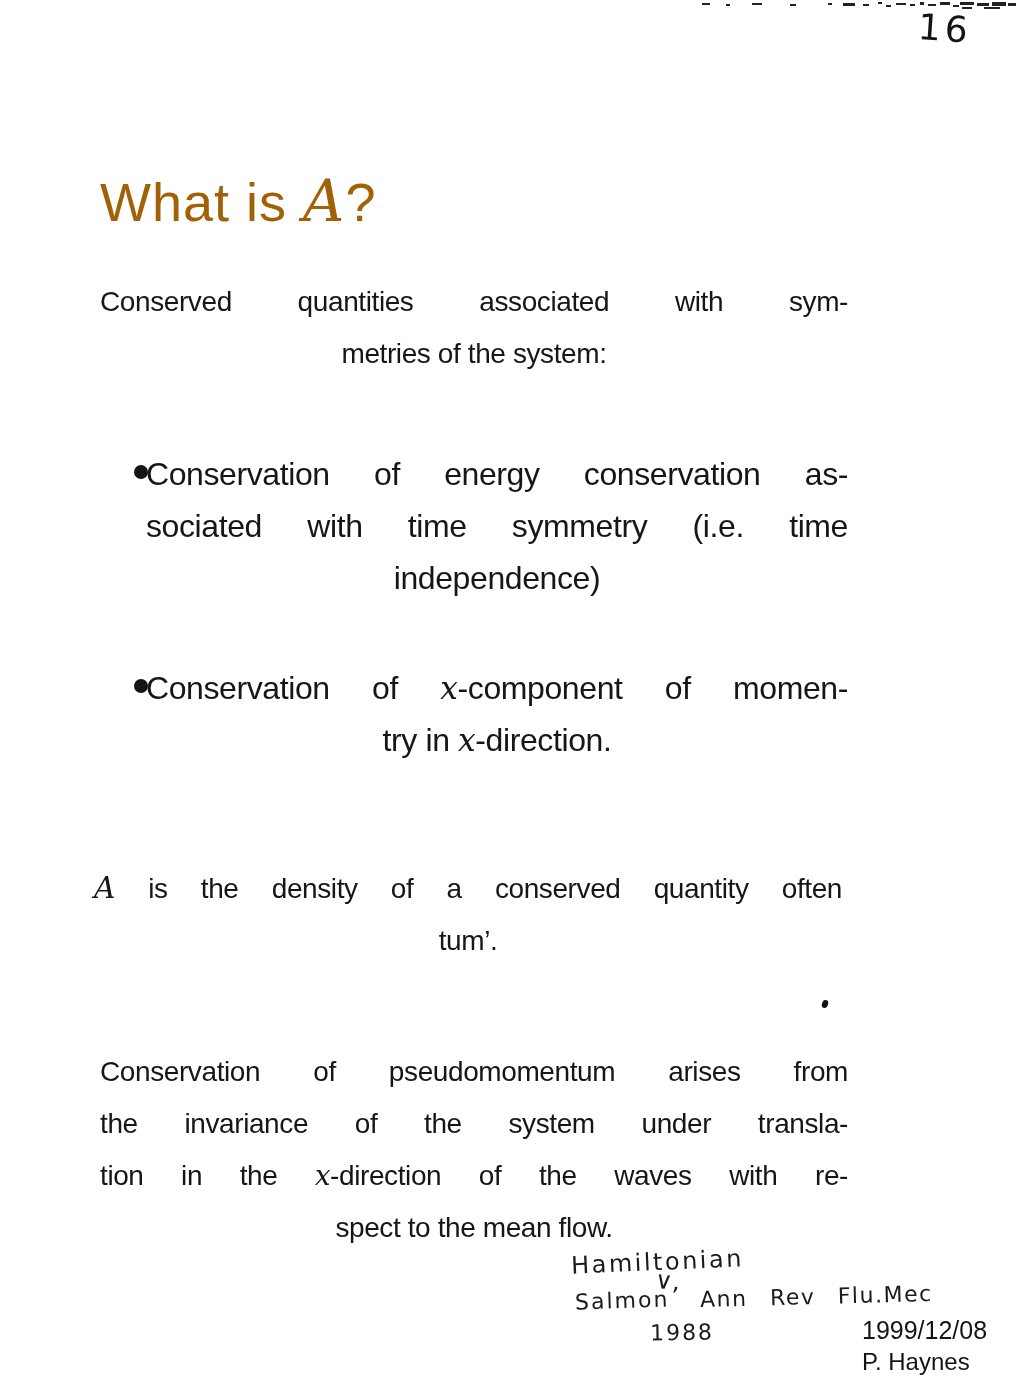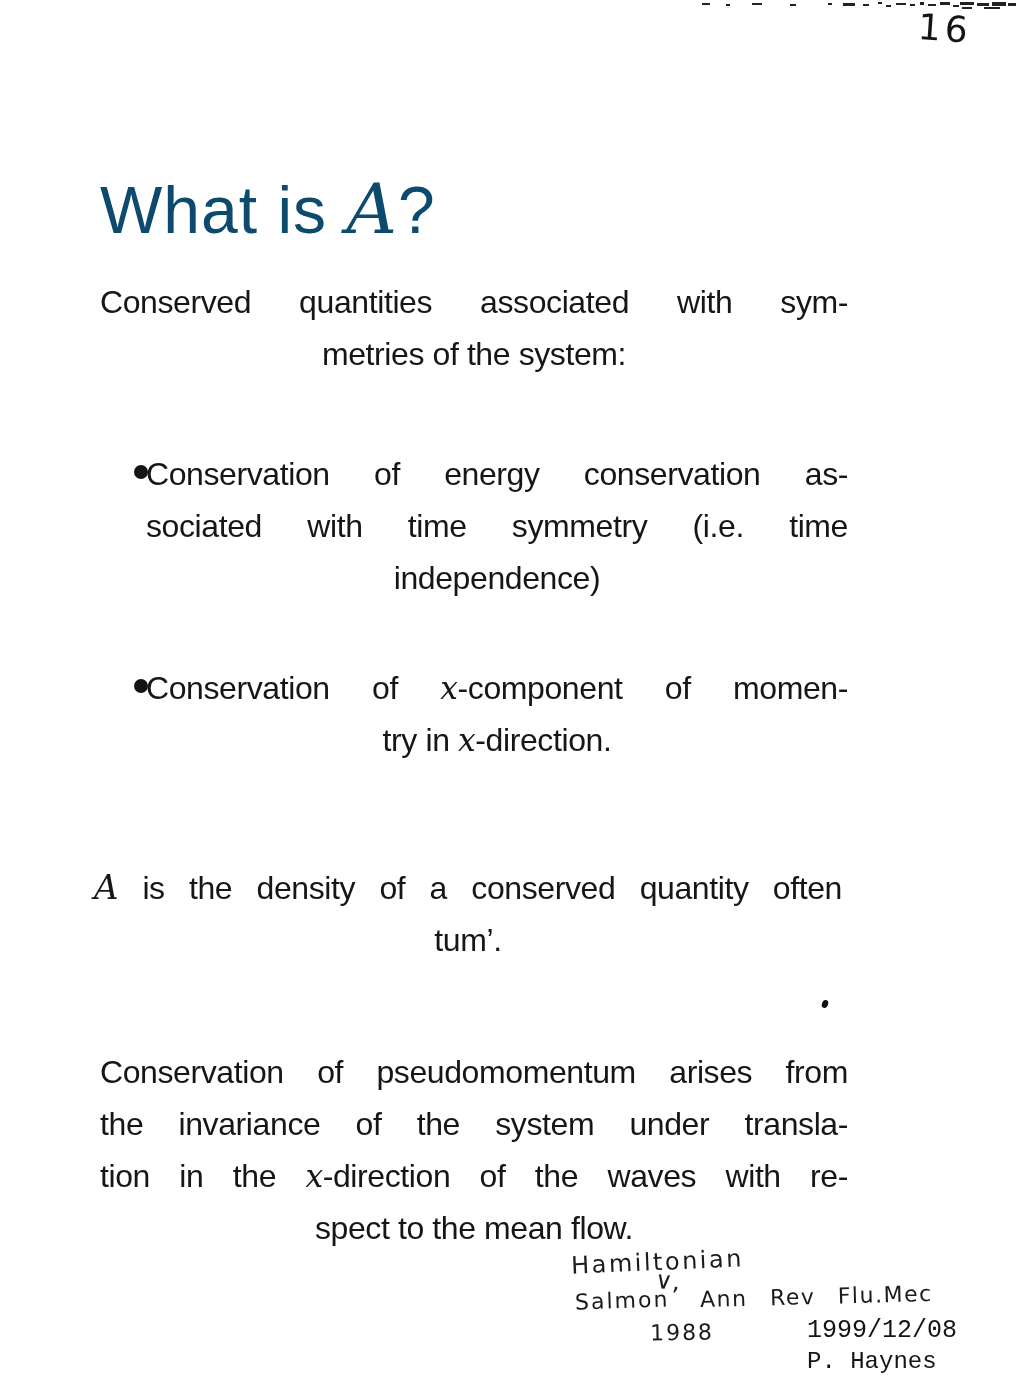--- a/index.html
+++ b/index.html
@@ -20,25 +20,25 @@
     position:absolute; left:918px; top:8px;
     font-family:"DejaVu Sans", sans-serif;
     font-size:36px; font-weight:400;
     transform:rotate(4deg);
     letter-spacing:4px;
     color:#141414;
   }
 
   .title {
     position:absolute; left:100px; top:168px;
-    font-size:66px; letter-spacing:1px;
-    color:#0c4a6e;
+    font-size:54px; letter-spacing:1px;
+    color:#a16207;
   }
 
-  .textblock { position:absolute; line-height:52px; font-size:32px; letter-spacing:-0.4px; }
+  .textblock { position:absolute; line-height:52px; font-size:28px; letter-spacing:-0.4px; }
   .tline { width:100%; }
   .just { text-align:justify; text-align-last:justify; }
   .last { text-align:center; }
 
   .seg-script, .seg-math {
     font-family:"DejaVu Serif", serif;
     font-style:italic;
   }
   .seg-script { font-size:1.06em; }
   .seg-math   { font-size:0.98em; }
@@ -63,22 +63,22 @@
     color:#1b1b1b;
     white-space:nowrap;
   }
   .hand-line1 { position:absolute; left:571px; top:1248px; font-size:24px; letter-spacing:2.5px; transform:rotate(-2.5deg); }
   .hand-salmon { position:absolute; left:575px; top:1288px; font-size:22px; letter-spacing:2px; transform:rotate(-2deg); }
   .hand-caret { position:absolute; left:655px; top:1267px; font-size:24px; transform:rotate(6deg); }
   .hand-ref { position:absolute; left:700px; top:1284px; font-size:22px; letter-spacing:1.5px; word-spacing:14px; transform:rotate(-1.5deg); }
   .hand-year { position:absolute; left:650px; top:1320px; font-size:22px; letter-spacing:2px; transform:rotate(-1deg); }
 
   .footer-date, .footer-author {
-    position:absolute; left:807px;
-    font-family:Liberation Mono, monospace;
+    position:absolute; left:862px;
+    font-family:Liberation Sans, sans-serif;
     color:#141414;
   }
   .footer-date { top:1316px; font-size:25px; }
   .footer-author { top:1348px; font-size:24px; }
 </style>
 </head>
 <body>
 
 <div class="page">
 

